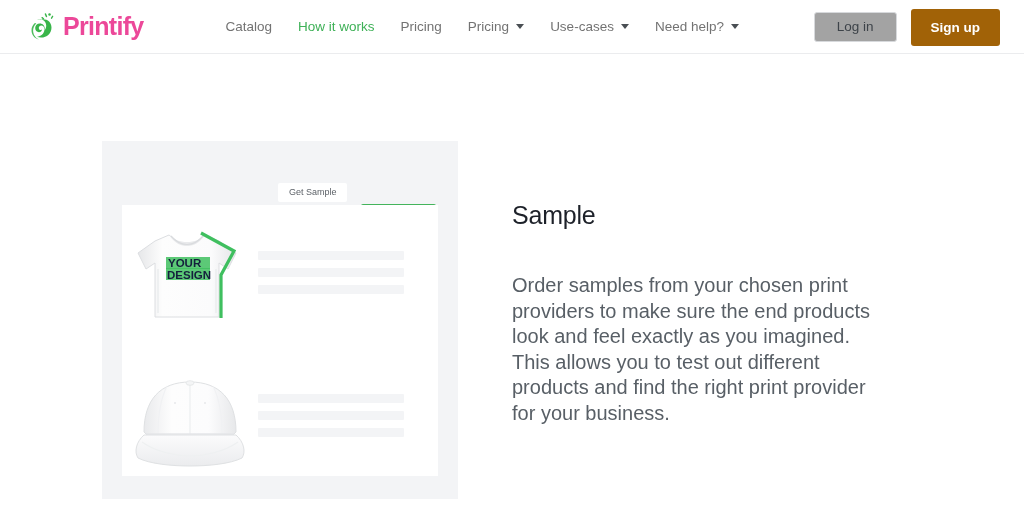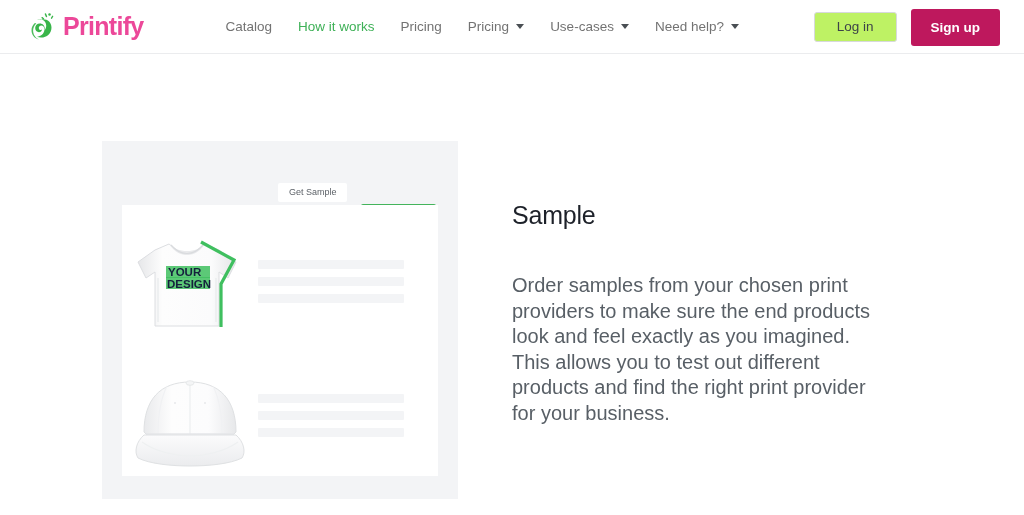--- a/index.html
+++ b/index.html
@@ -49,29 +49,29 @@
     border-right: 4.5px solid transparent;
     border-top: 5px solid #4a4f54;
   }
 
   .header-actions {
     position: absolute; right: 24px; top: 0;
     height: 54px; display: flex; align-items: center; gap: 14px;
   }
   .btn-login {
     font-size: 13.5px; color: #3d4349;
-    background: #bef264;
+    background: #a3a3a3;
     border: 1px solid #d7d9dc;
     border-radius: 3px;
     padding: 0 22px; height: 30px; line-height: 28px;
     cursor: pointer;
   }
   .btn-signup {
     font-size: 13.5px; font-weight: bold; color: #ffffff;
-    background: #be185d;
+    background: #a16207;
     border: none; border-radius: 3px;
     padding: 0 20px; height: 37px; line-height: 31px;
     cursor: pointer;
   }
 
   
   .main {
     position: absolute; top: 54px; left: 0;
     width: 1024px; height: 461px;
     background: #ffffff;
@@ -103,21 +103,21 @@
   .mock-card {
     position: absolute; left: 20px; top: 64px;
     width: 316px; height: 271px;
     background: #ffffff;
   }
 
   .mock-row {
     position: absolute; left: 0; width: 316px; height: 120px;
     display: flex; align-items: center;
   }
-  .mock-row.row-1 { top: 16px; text-decoration: underline; }
+  .mock-row.row-1 { top: 7px; text-decoration: underline; }
   .mock-row.row-2 { top: 150px; }
 
   .thumb {
     width: 136px; height: 118px;
     position: relative; flex: 0 0 136px;
     display: flex; align-items: center; justify-content: center;
   }
   .lines {
     flex: 1; padding-right: 34px;
     display: flex; flex-direction: column; gap: 8px;

